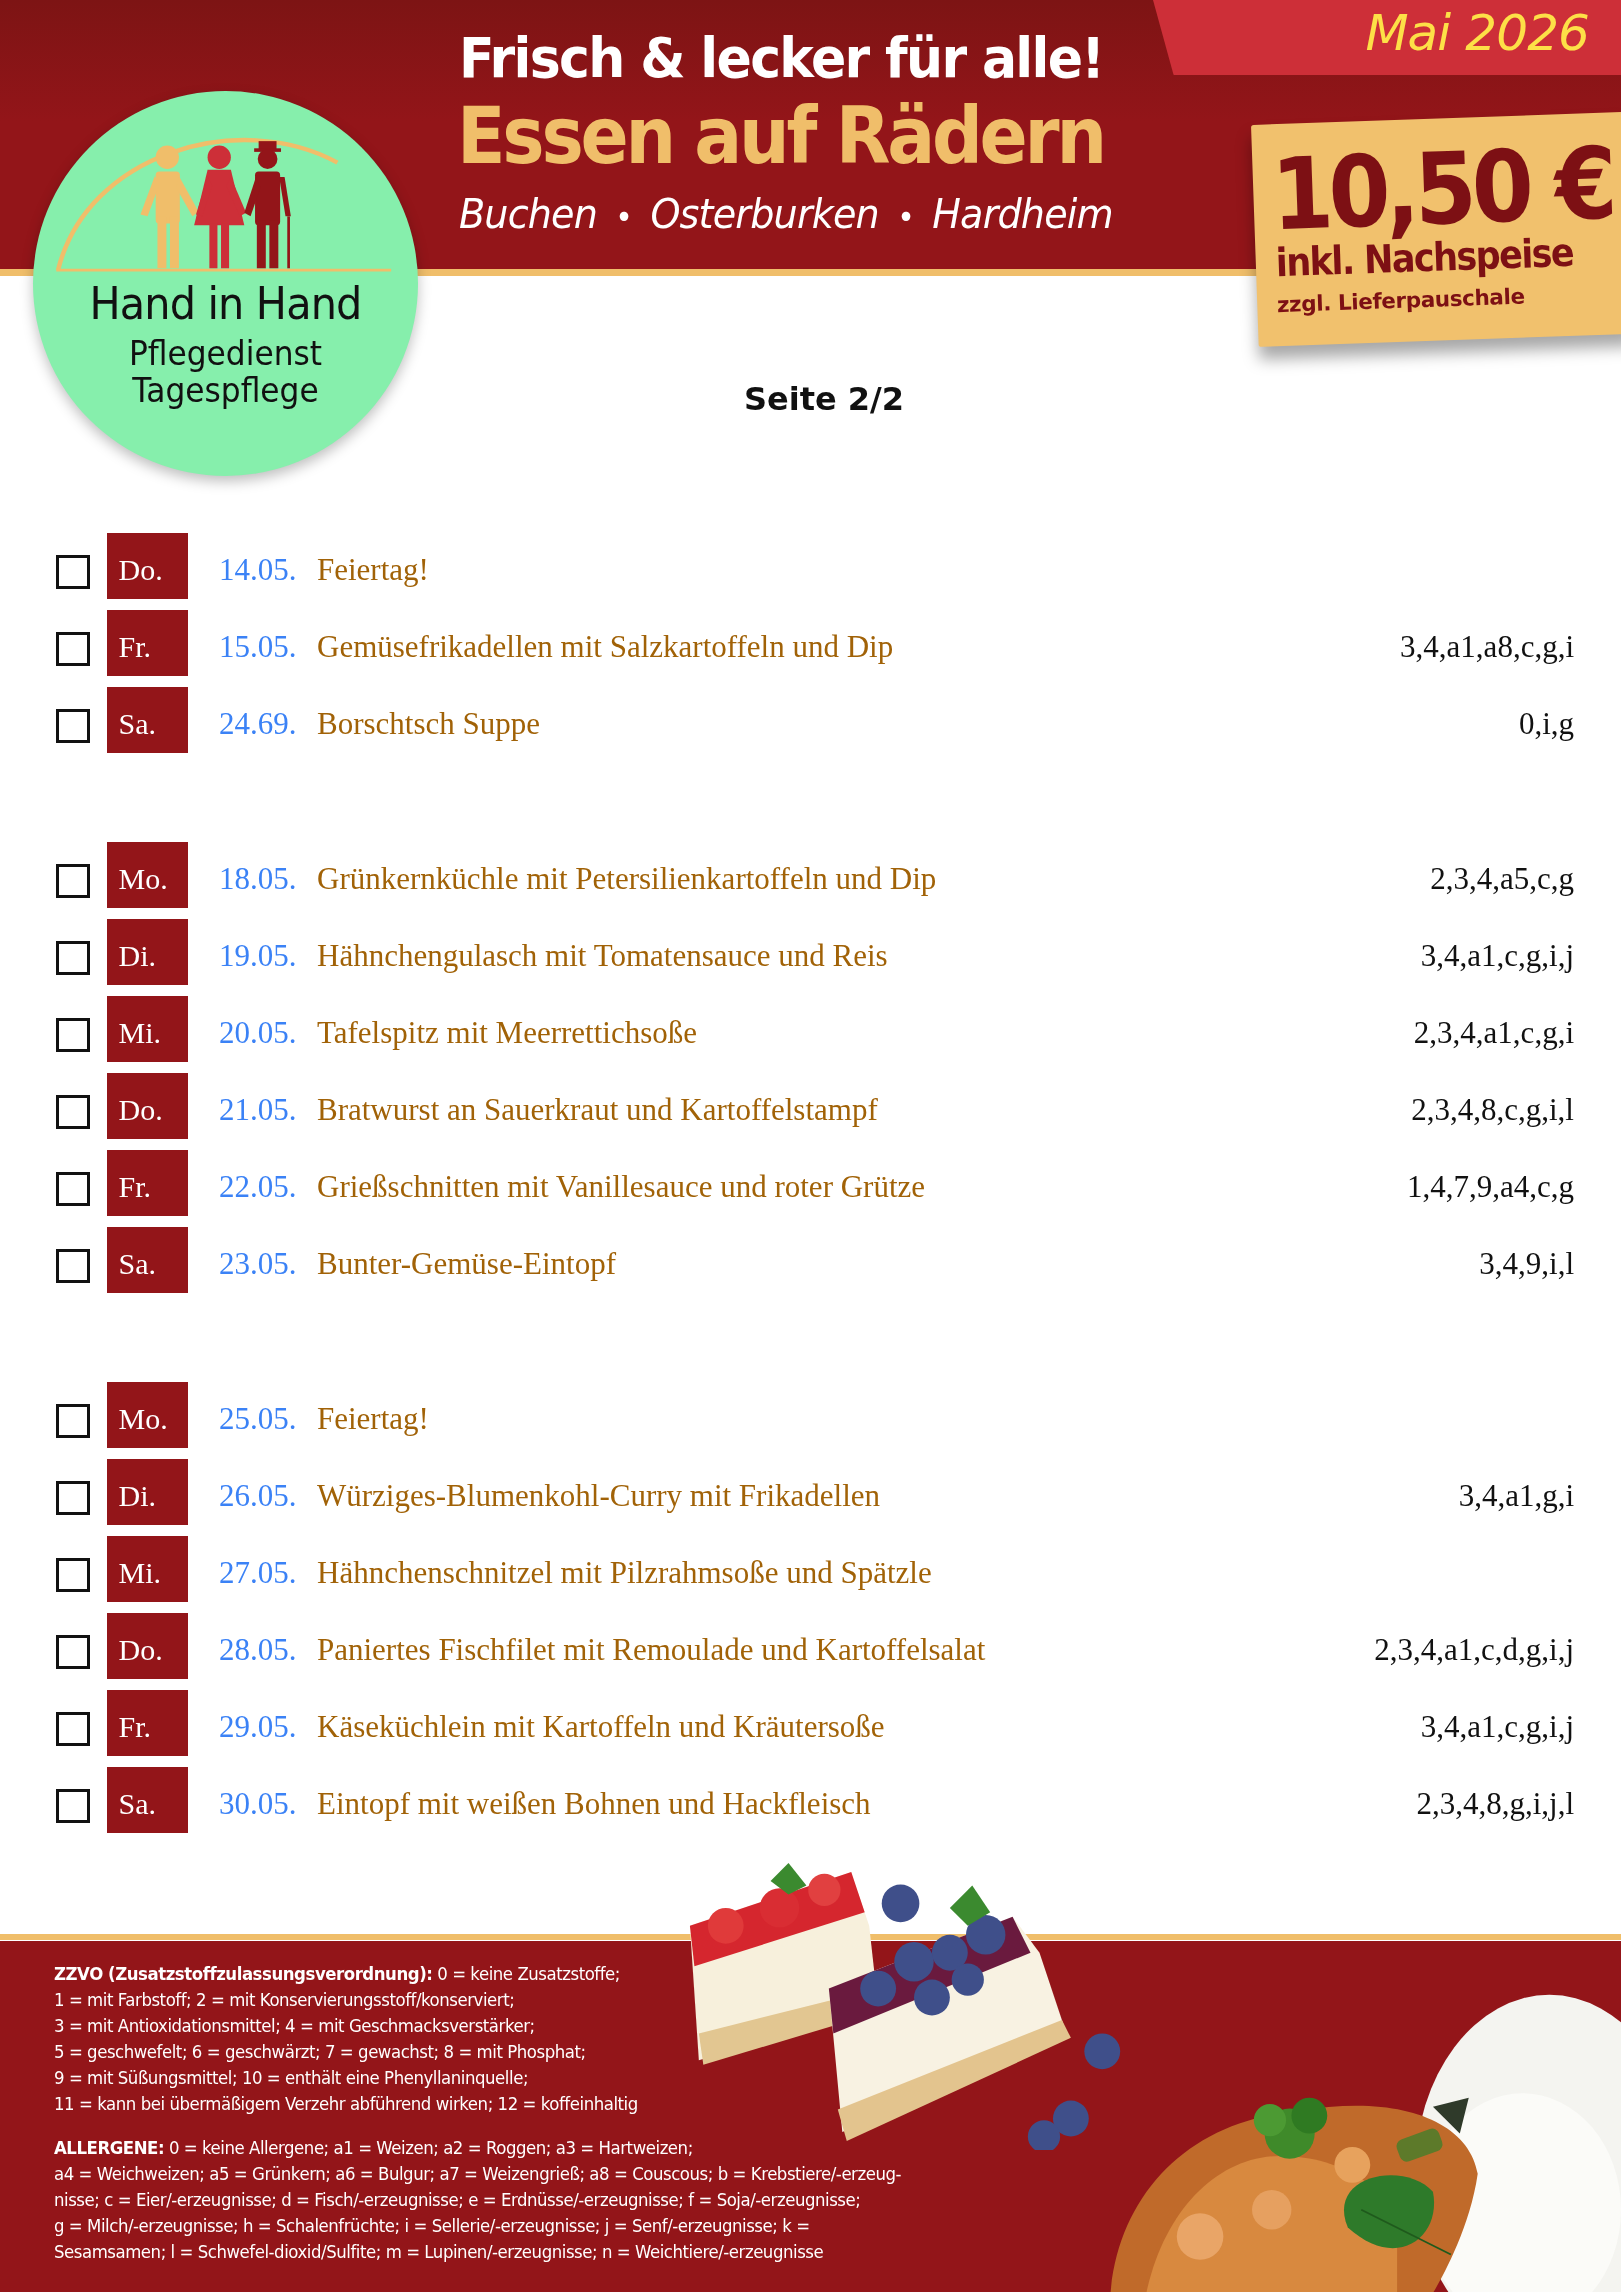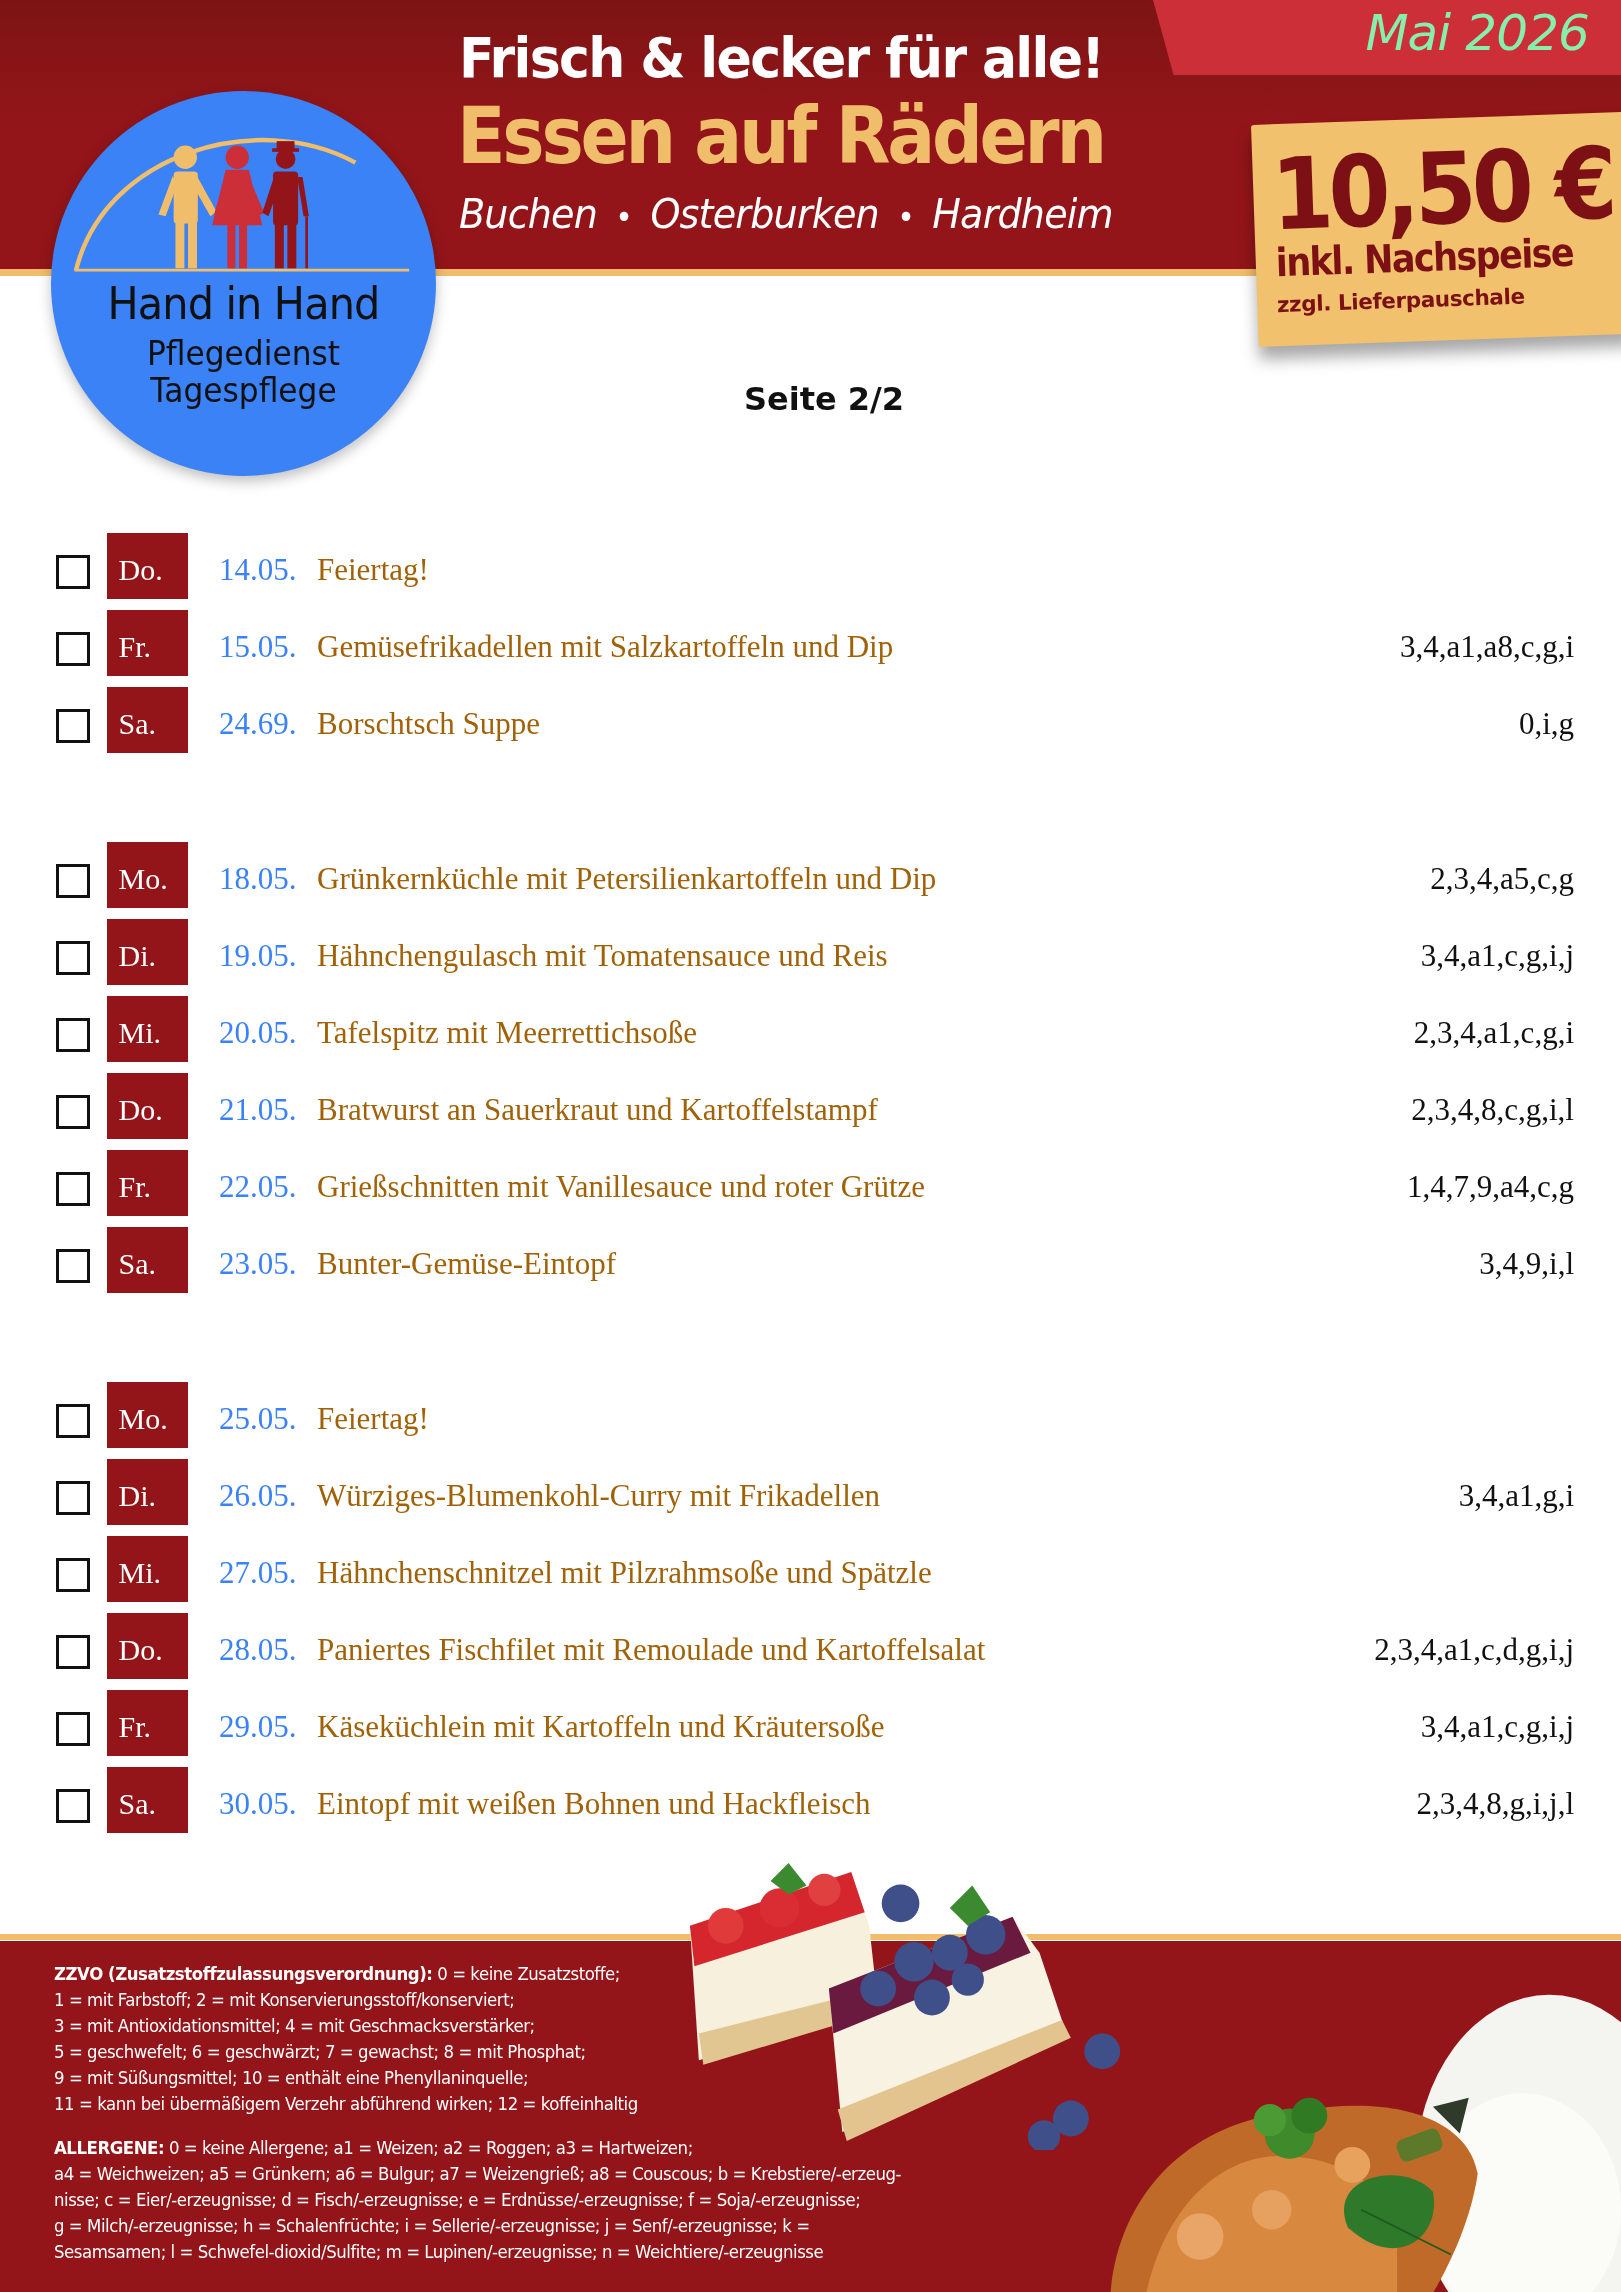--- a/index.html
+++ b/index.html
@@ -17,21 +17,21 @@
   }
   .month-ribbon {
     position: absolute; top: 0; left: 1153px; width: 468px; height: 75px;
     background: #cd2f38;
     clip-path: polygon(0 0, 100% 0, 100% 100%, 20.6px 100%);
     box-shadow: 0 3.6px 7.2px rgba(0,0,0,.35);
   }
   .month-ribbon span {
     position: absolute; right: 32px; top: 3.6px;
     font-family: "DejaVu Sans", sans-serif; font-style: italic;
-    font-size: 50px; color: #86efac; letter-spacing: -0.9px;
+    font-size: 50px; color: #fde047; letter-spacing: -0.9px;
   }
 
   .headline-1 {
     position: absolute; left: 459px; top: 25px;
     font-family: "DejaVu Sans", sans-serif; font-weight: bold;
     font-size: 56px; color: #ffffff; letter-spacing: -1.8px; white-space: nowrap;
     transform: scaleX(0.93); transform-origin: left;
   }
   .headline-2 {
     position: absolute; left: 457px; top: 90px;
@@ -69,22 +69,22 @@
     transform: scaleX(0.9); transform-origin: left;
   }
   .price-fee {
     position: absolute; left: 19.7px; top: 168px;
     font-family: "DejaVu Sans", sans-serif; font-weight: bold;
     font-size: 21.5px; color: #7d1014; white-space: nowrap; letter-spacing: -0.4px;
   }
 
   
   .logo-circle {
-    position: absolute; left: 51px; top: 91px; width: 385px; height: 385px;
-    border-radius: 50%; background: #3b82f6;
+    position: absolute; left: 33px; top: 91px; width: 385px; height: 385px;
+    border-radius: 50%; background: #86efac;
     box-shadow: 0 5.4px 12.5px rgba(0,0,0,.25);
     overflow: hidden;
   }
   .logo-art { position: absolute; left: 0; top: 0; width: 385px; height: 385px; }
   .logo-name {
     position: absolute; left: 0; width: 385px; text-align: center; top: 186px;
     font-family: "DejaVu Sans", sans-serif; font-size: 45px; color: #111;
     letter-spacing: -0.9px; transform: scaleX(0.92);
   }
   .logo-sub {

